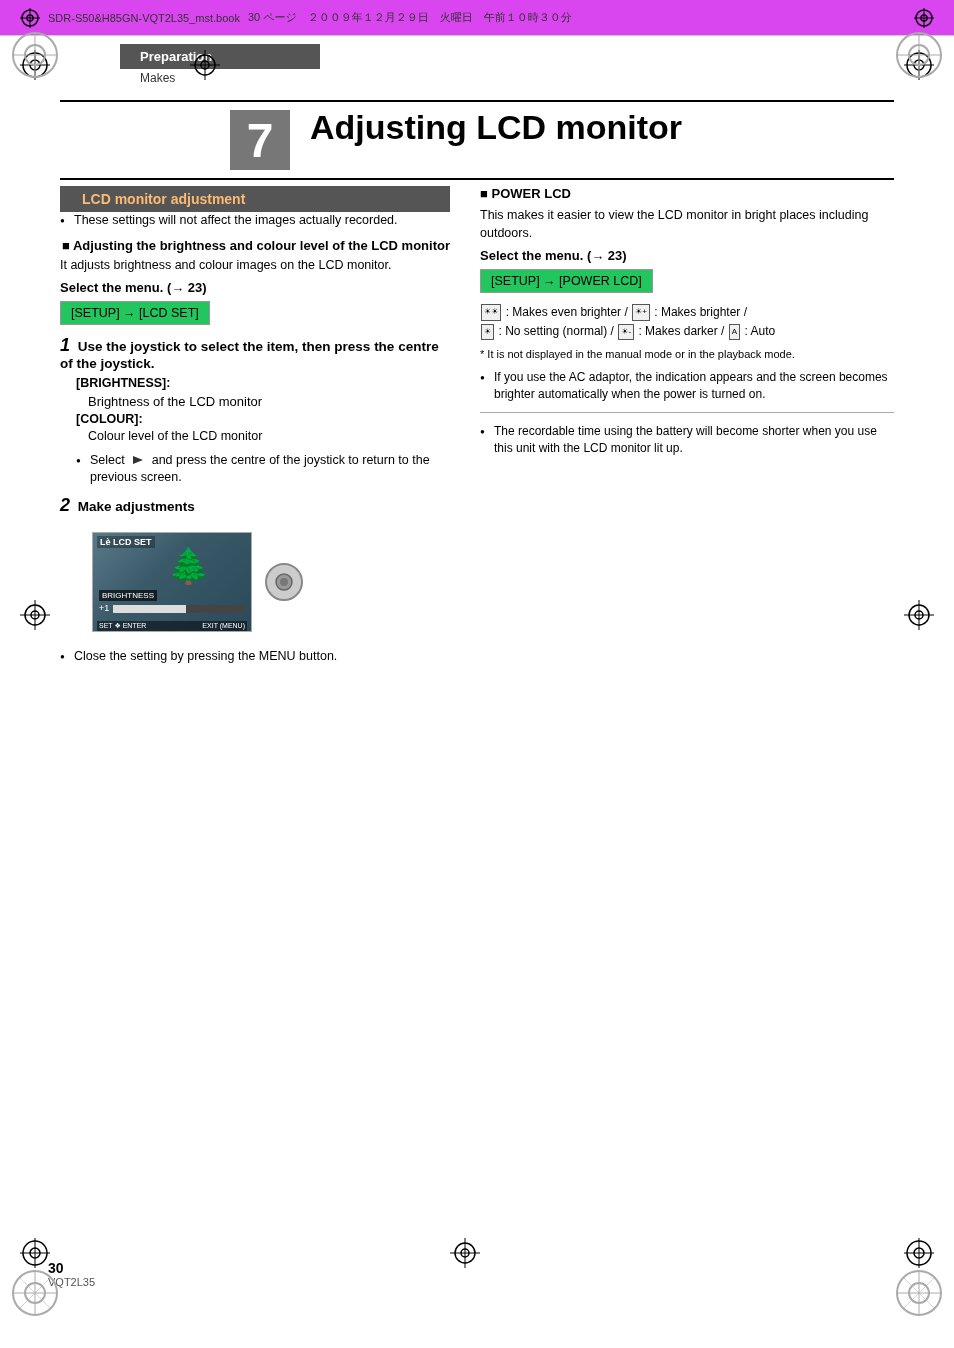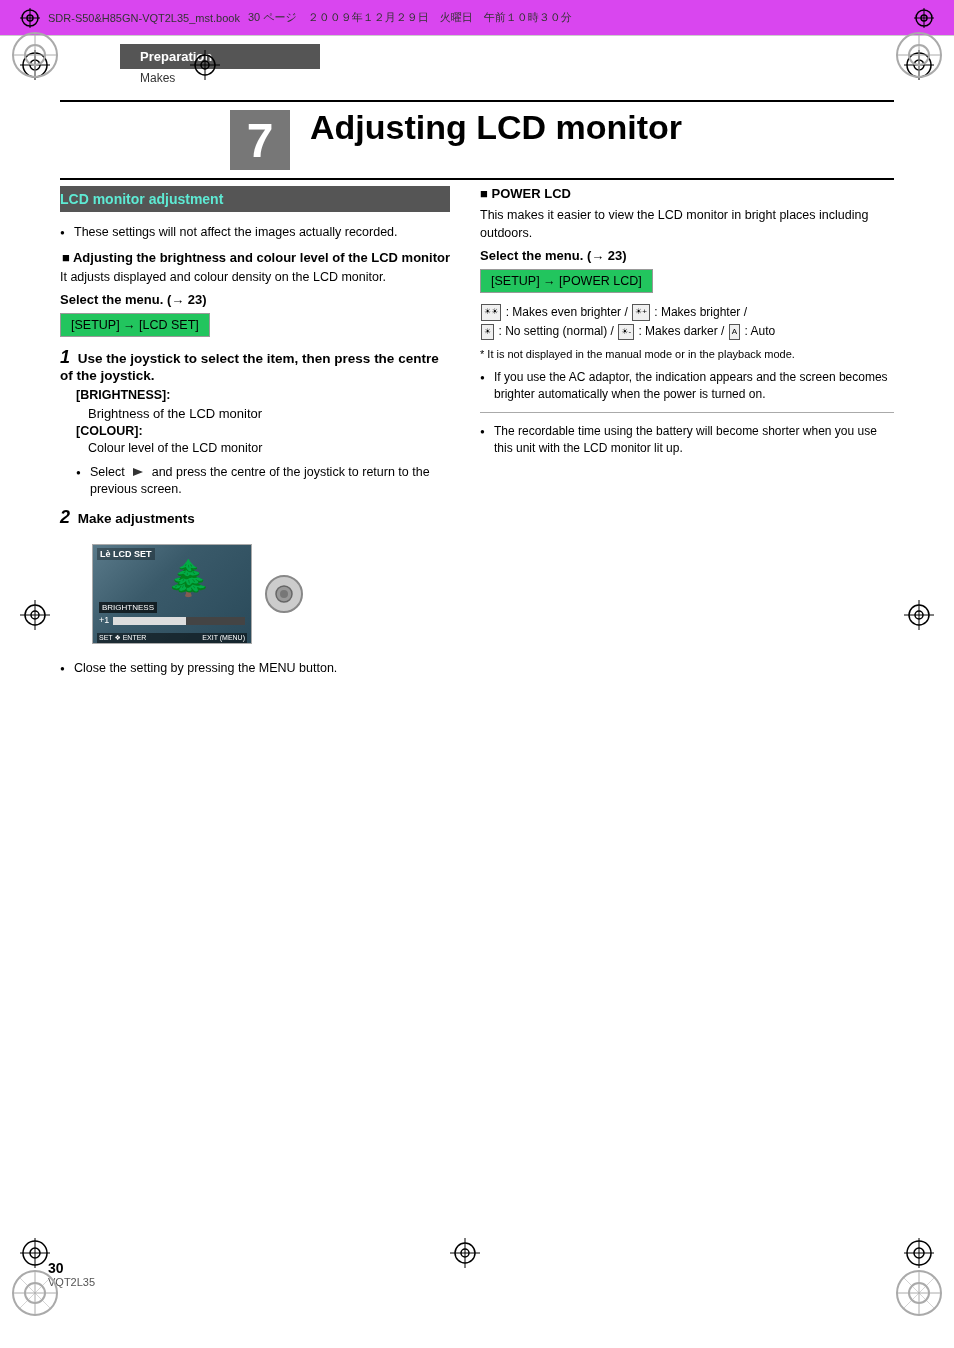--- a/index.html
+++ b/index.html
@@ -87,25 +87,24 @@
     }
 
     
     .right-col {
       flex: 1;
     }
 
     
     .section-box {
       background: #555;
-      color: #5eead4;
+      color: #fdba74;
       font-weight: bold;
       font-size: 14px;
-      padding: 5px 0;
-      margin-bottom: 12px;
+      padding: 5px 22px;
     }
 
     .bullet-item {
       margin-bottom: 6px;
       padding-left: 14px;
       position: relative;
       font-size: 12.5px;
       line-height: 1.4;
     }
     .bullet-item::before {
@@ -324,21 +323,21 @@
 <div class="main-content">
 
   <div class="left-col">
 
     <div class="section-box">LCD monitor adjustment</div>
 
     <div class="bullet-item">These settings will not affect the images actually recorded.</div>
 
     <div class="subsection-title">Adjusting the brightness and colour level of the LCD monitor</div>
 
-    <div class="body-text">It adjusts displayed and colour density on the LCD monitor.</div>
+    <div class="body-text">It adjusts brightness and colour images on the LCD monitor.</div>
 
     <div class="select-menu-text">Select the menu. (→ 23)</div>
 
     <div class="setup-box">[SETUP] → [LCD SET]</div>
 
     <div class="step">
       <div class="step-header">
         <span class="step-num">1</span>
         <span>Use the joystick to select the item, then press the centre of the joystick.</span>
       </div>

